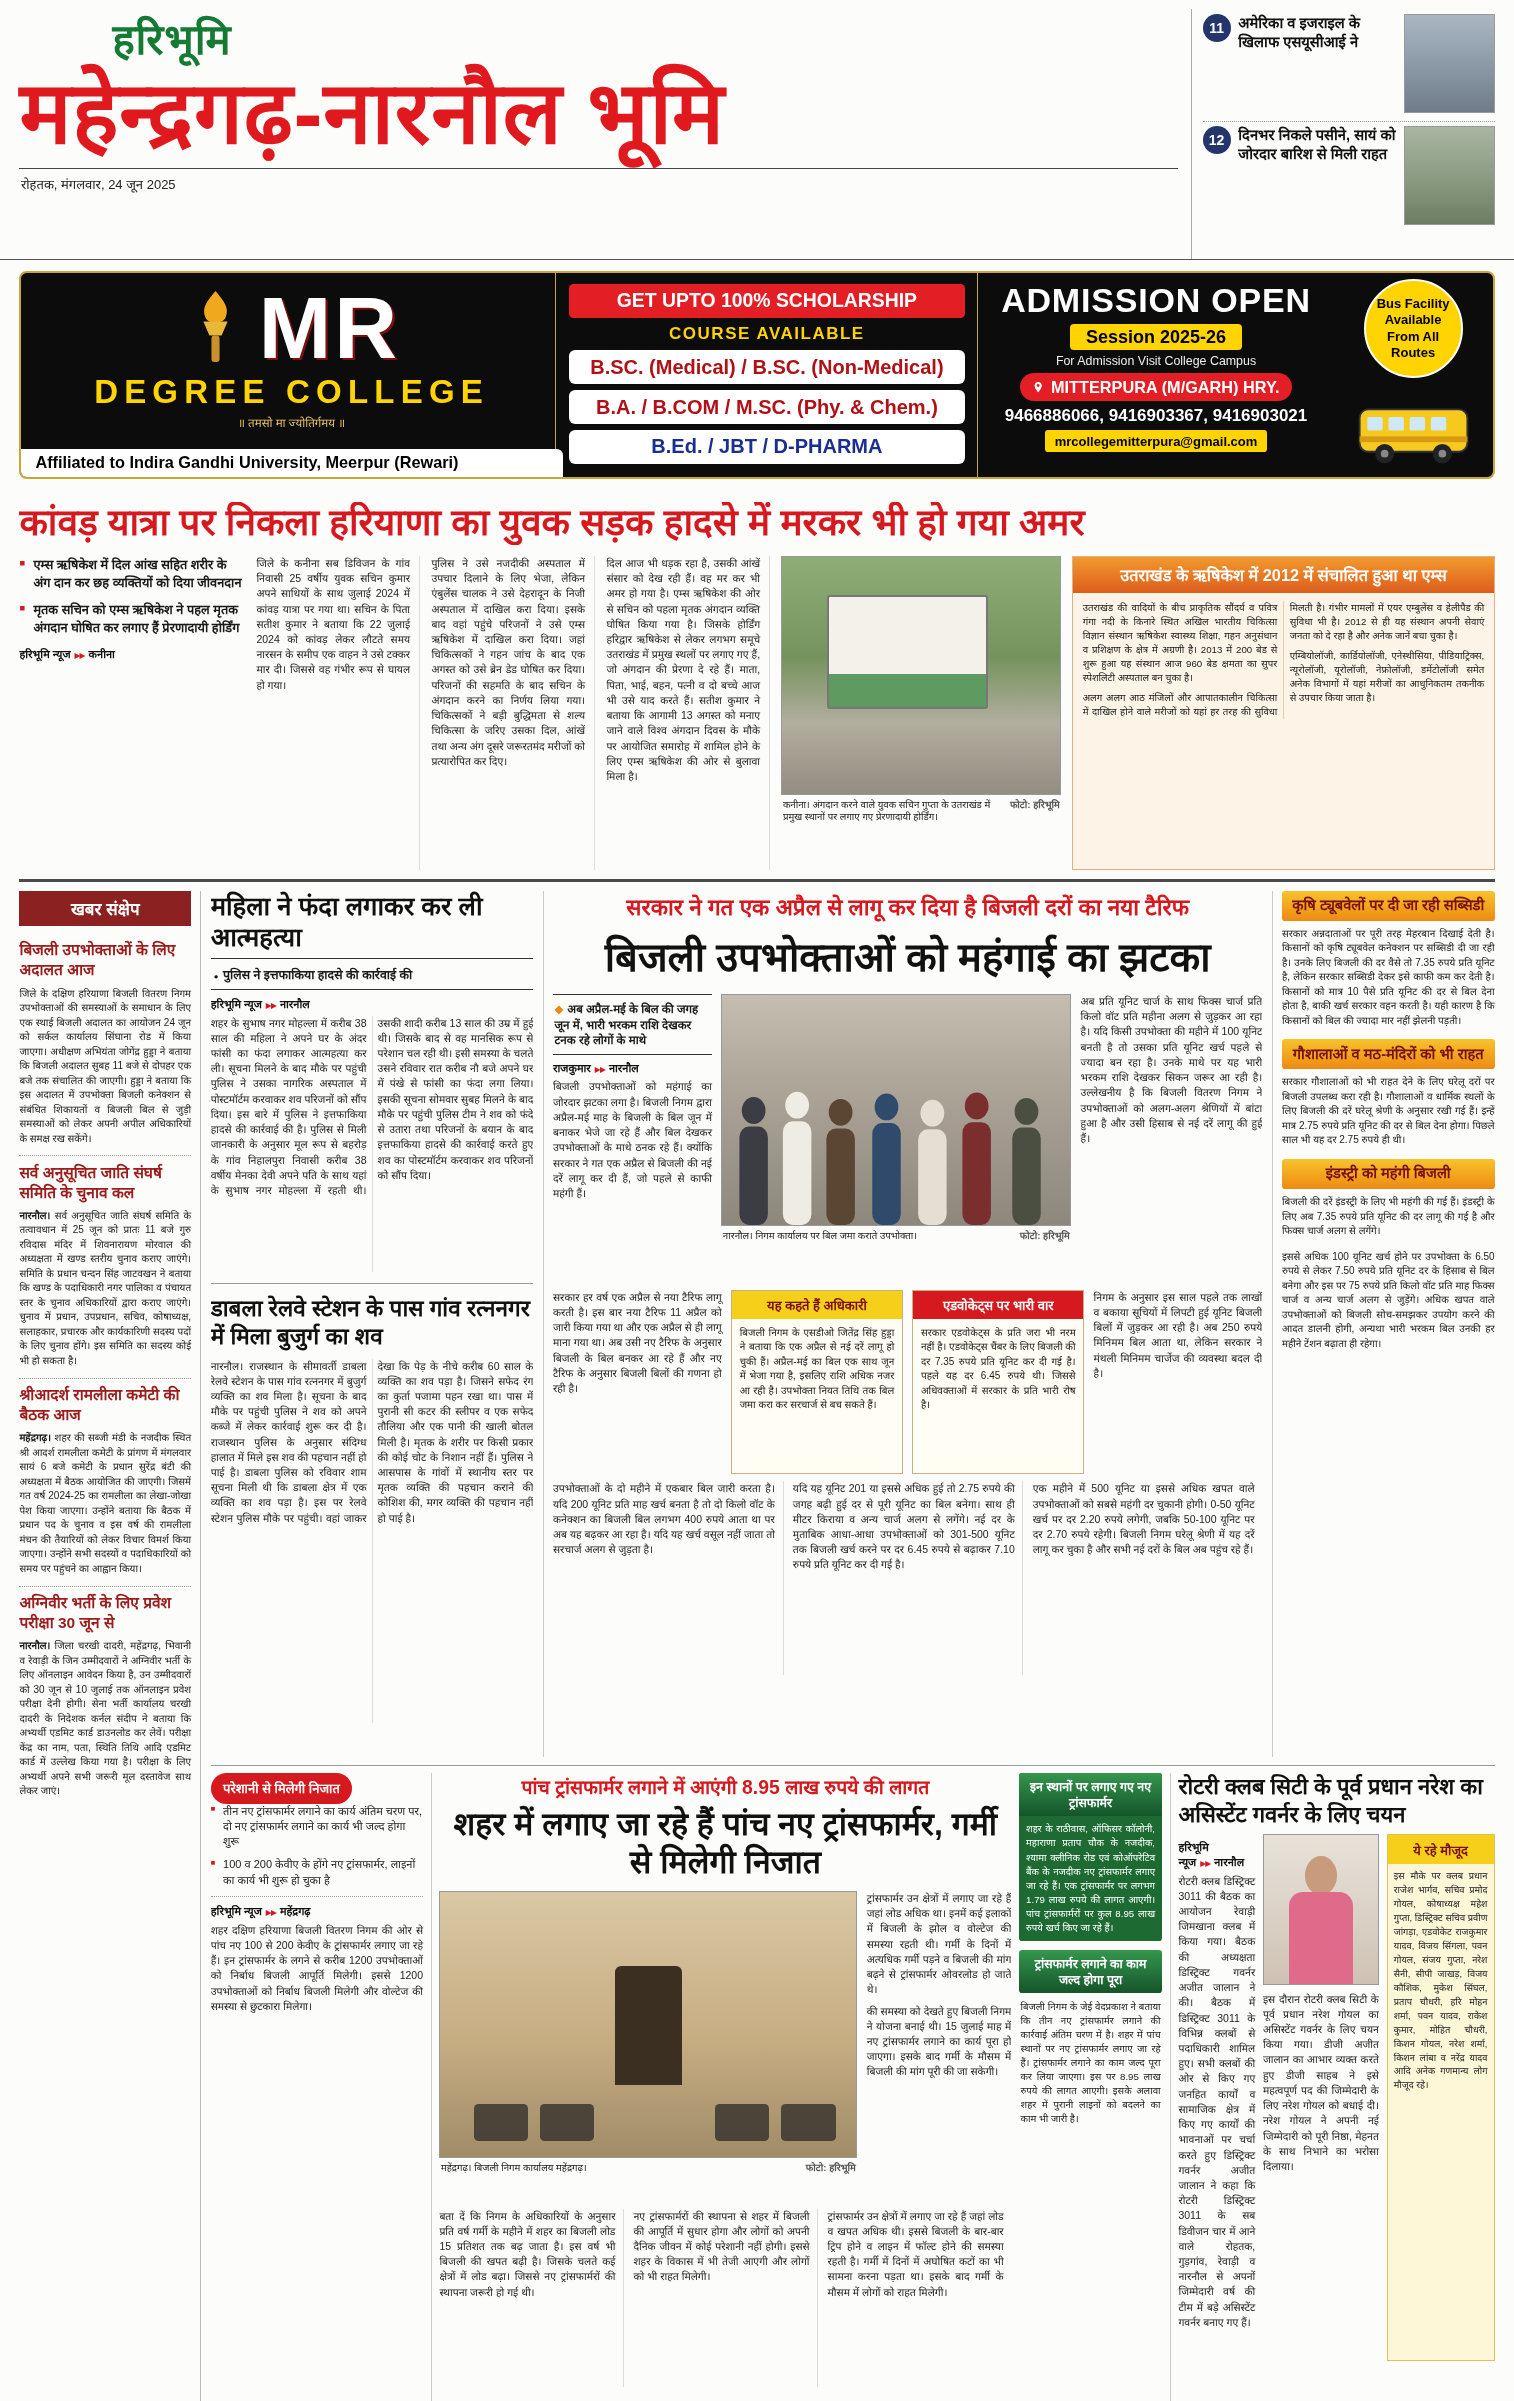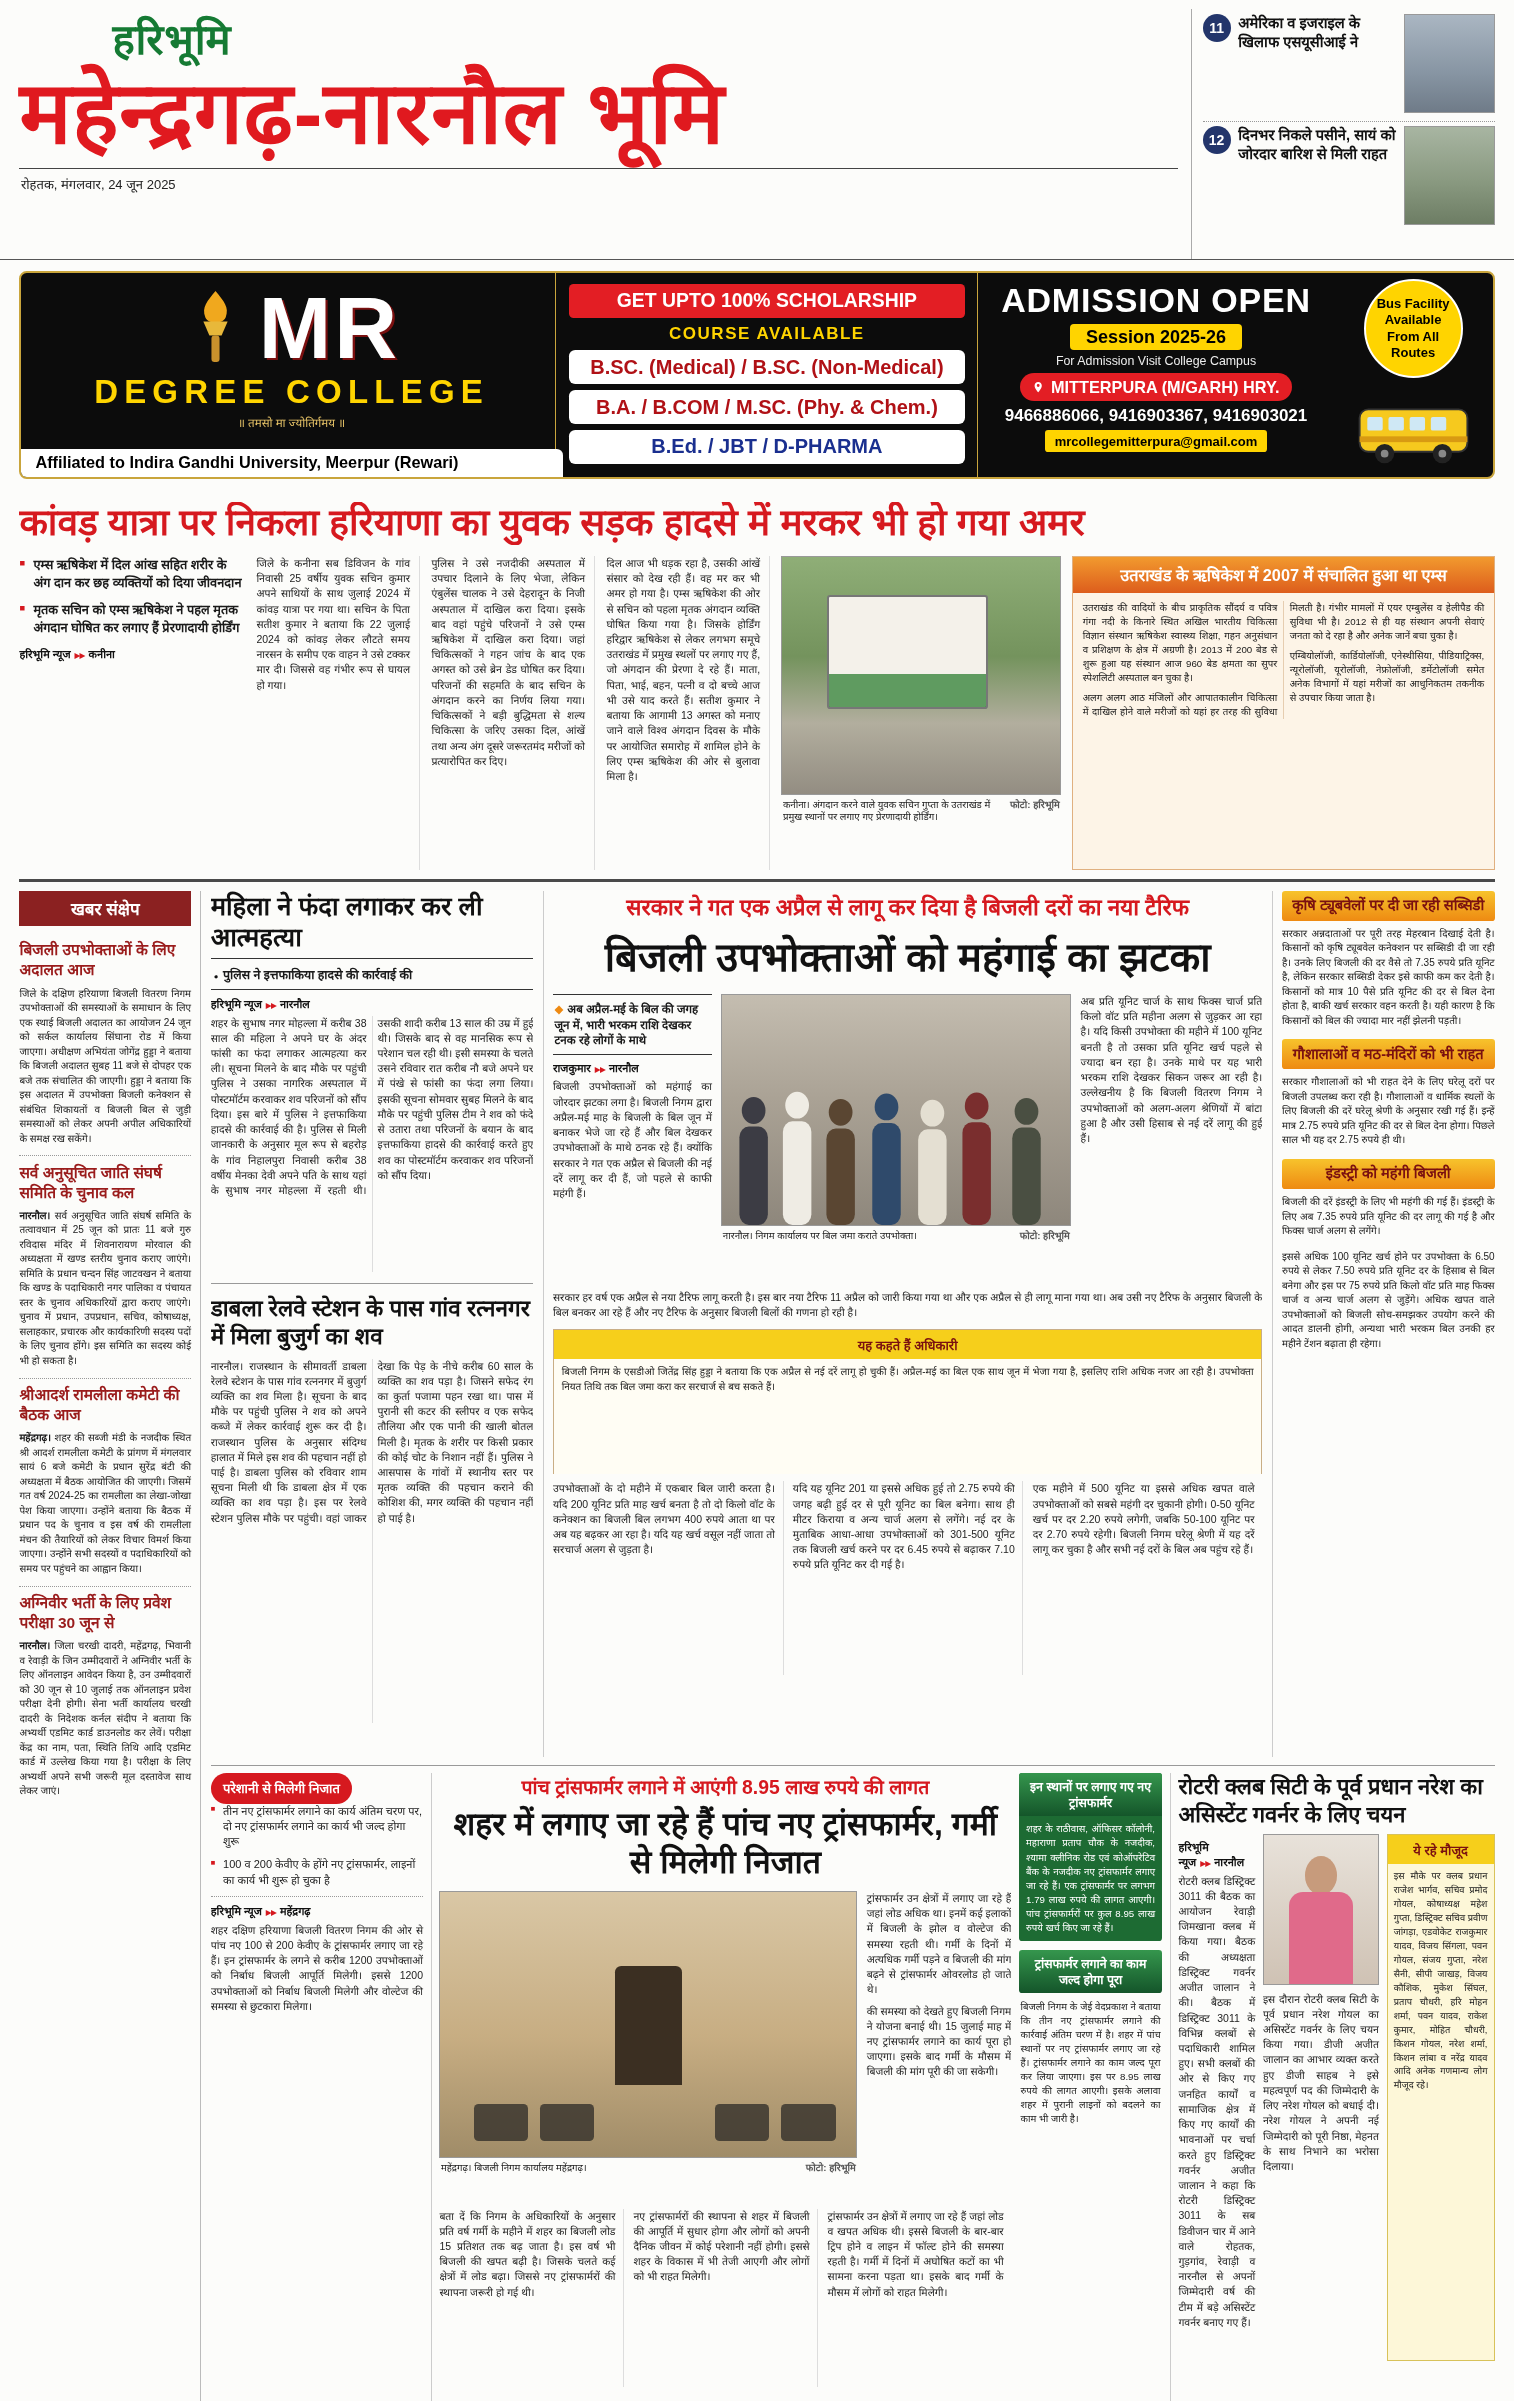--- a/index.html
+++ b/index.html
@@ -103,21 +103,21 @@
   .power-headline { color:#111; font-size:40px; font-weight:800; text-align:center; margin-bottom:11px; white-space:nowrap; overflow:hidden; }
   .power-row1 { display:flex; gap:9.3px; height:288px; overflow:hidden; }
   .power-colA { flex:0 0 159px; }
   .bullet-box { border-top:1.5px solid #333; border-bottom:1.5px solid #333; padding:6.2px 1.5px; font-size:11.6px; font-weight:bold; line-height:1.35; margin-bottom:4.6px; }
   .bullet-box::before { content:"◆"; color:#ee8a12; margin-right:3.9px; }
   .power-photo { flex:0 0 350px; }
   .power-photo .photo { height:232px; }
   .ph-crowd { background:linear-gradient(180deg,#c4bdb0 0%,#aaa295 45%,#8e877c 100%); }
   .crowd-svg { position:absolute; left:0; bottom:0; width:100%; height:70%; }
   .power-colB { flex:1; }
-  .power-row2 { display:flex; gap:9.3px; height:184px; overflow:hidden; margin-top:7.7px;flex-direction:column; }
+  .power-row2 { display:flex; gap:9.3px; height:184px; overflow:hidden; margin-top:7.7px; }
   .power-row2 .txt { flex:1; }
   .mini-box { flex:0 0 172px; border:0.8px solid #c9ae86; background:#fffdf4; }
   .mini-box .bh { font-weight:800; font-size:13px; text-align:center; padding:5.4px; }
   .bh-yellow { background:#f6cf1b; color:#7a1010; }
   .bh-red { background:#d6191f; color:#fff; }
   .mini-box p { padding:6.2px 7.7px; font-size:10px; line-height:1.45; text-align:justify; }
   .power-row3 { display:flex; gap:9.3px; height:194px; overflow:hidden; margin-top:7.7px; }
   .power-row3 .txt { flex:1; border-right:0.8px solid #ddd; padding-right:7.7px; }
   .power-row3 .txt:last-child { border-right:none; }
 
@@ -265,21 +265,21 @@
           <div class="board">
               <div class="board-strip"></div>
             </div>
         </div>
         <figcaption class="caption">
           <span class="credit">फोटो: हरिभूमि</span>
           <span>कनीना। अंगदान करने वाले युवक सचिन गुप्ता के उतराखंड में प्रमुख स्थानों पर लगाए गए प्रेरणादायी होर्डिंग।</span>
         </figcaption>
       </figure>
       <aside class="sidebox">
-        <div class="sidebox-title">उतराखंड के ऋषिकेश में 2007 में संचालित हुआ था एम्स</div>
+        <div class="sidebox-title">उतराखंड के ऋषिकेश में 2012 में संचालित हुआ था एम्स</div>
         <div class="sidebox-body">
           <p>उतराखंड की वादियों के बीच प्राकृतिक सौंदर्य व पवित्र गंगा नदी के किनारे स्थित अखिल भारतीय चिकित्सा विज्ञान संस्थान ऋषिकेश स्वास्थ्य शिक्षा, गहन अनुसंधान व प्रशिक्षण के क्षेत्र में अग्रणी है। 2013 में 200 बेड से शुरू हुआ यह संस्थान आज 960 बेड क्षमता का सुपर स्पेशलिटी अस्पताल बन चुका है।</p>
           <p>अलग अलग आठ मंजिलों और आपातकालीन चिकित्सा में दाखिल होने वाले मरीजों को यहां हर तरह की सुविधा मिलती है। गंभीर मामलों में एयर एम्बुलेंस व हेलीपैड की सुविधा भी है। 2012 से ही यह संस्थान अपनी सेवाएं जनता को दे रहा है और अनेक जानें बचा चुका है।</p>
           <p>एम्बियोलॉजी, कार्डियोलॉजी, एनेस्थीसिया, पीडियाट्रिक्स, न्यूरोलॉजी, यूरोलॉजी, नेफ्रोलॉजी, डर्मेटोलॉजी समेत अनेक विभागों में यहां मरीजों का आधुनिकतम तकनीक से उपचार किया जाता है।</p>
         </div>
       </aside>
     </div>
   </section>
 
   <div class="heavy-rule"></div>

